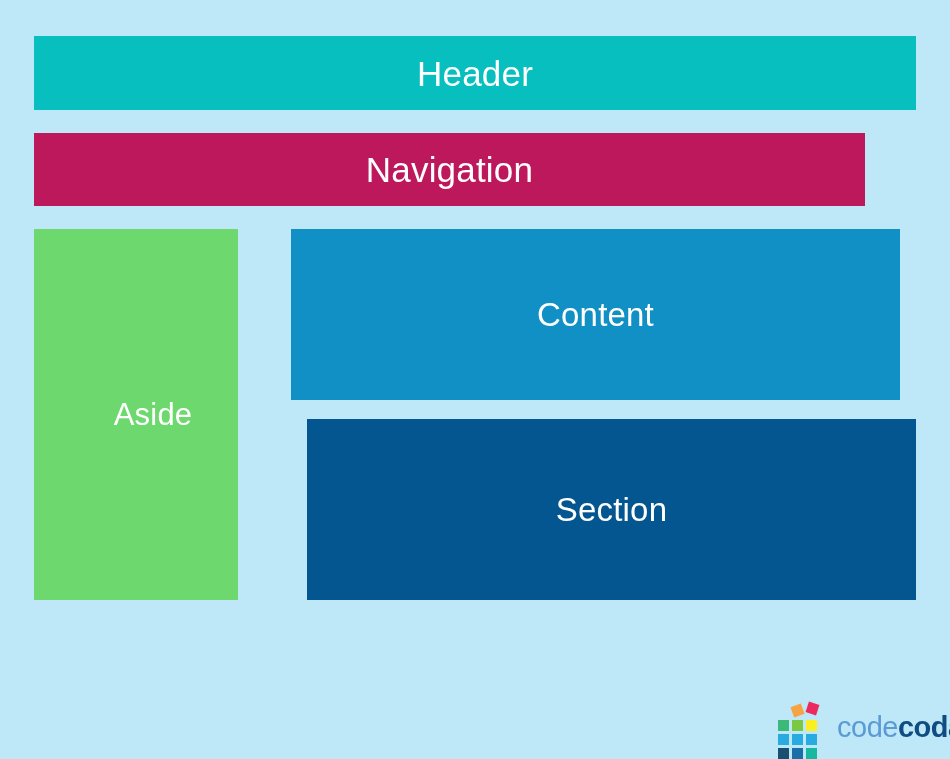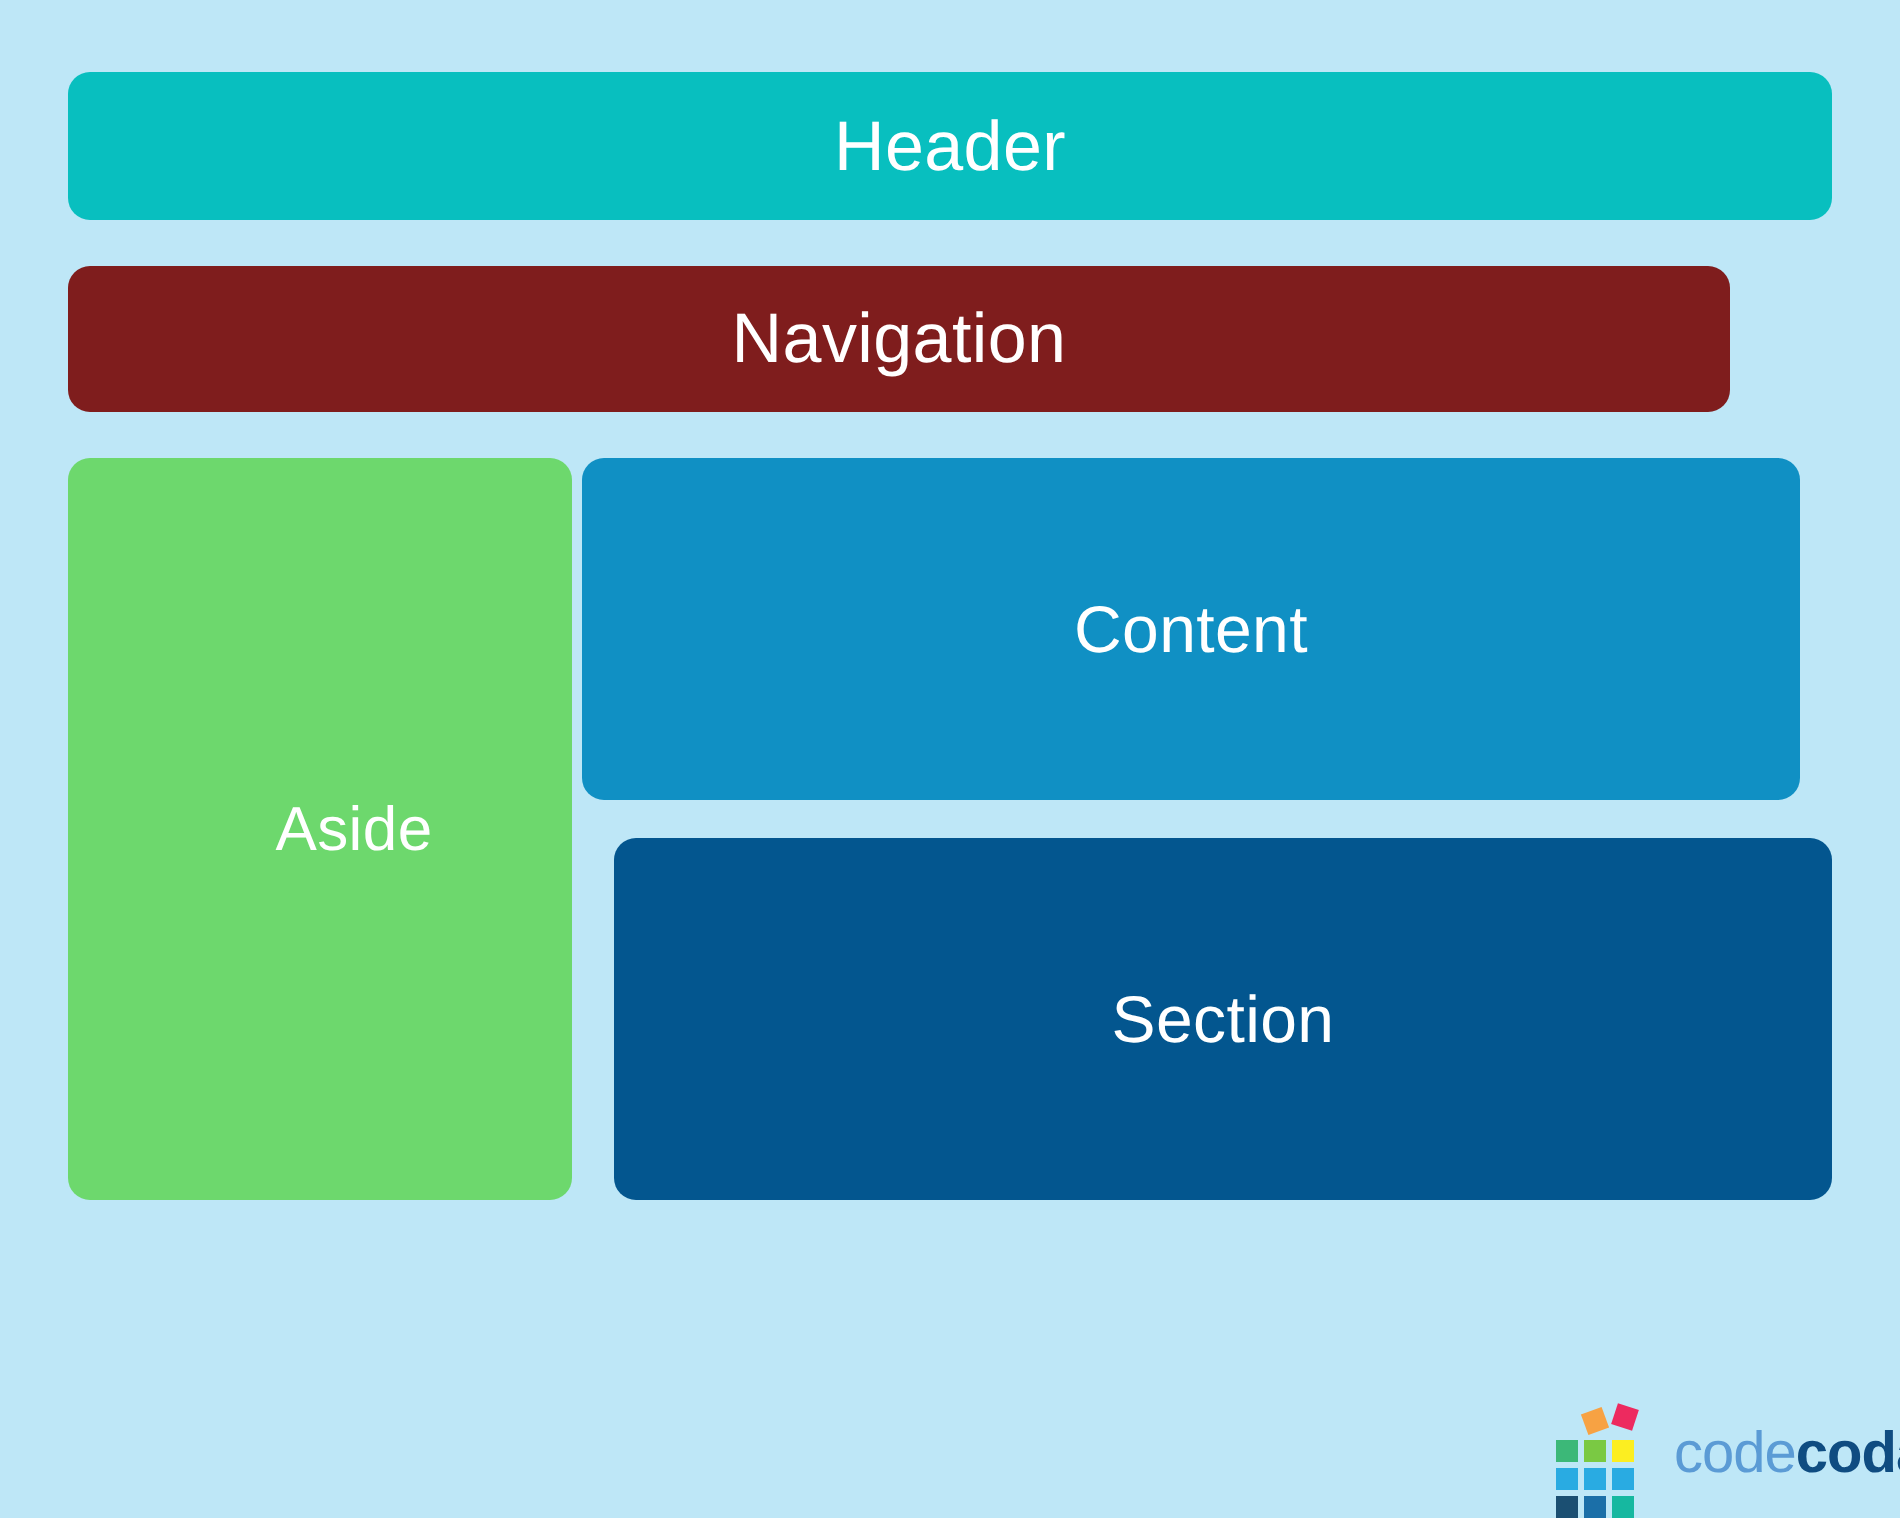--- a/index.html
+++ b/index.html
@@ -27,21 +27,20 @@
   .block {
     position: absolute;
     display: flex;
     align-items: center;
     justify-content: center;
     color: #ffffff;
     font-weight: 400;
     letter-spacing: 0.2px;
     line-height: 1;
     user-select: none;
-    border-radius: 11px;
   }
 
   .block-label {
     color: #ffffff;
     font-weight: 400;
   }
 
   
   #header-block {
     left: 34px;
@@ -50,28 +49,28 @@
     height: 74px;
     background: #08bfbf;
     font-size: 35px;
   }
 
   #nav-block {
     left: 34px;
     top: 133px;
     width: 831px;
     height: 73px;
-    background: #7f1d1d;
+    background: #be185d;
     font-size: 35px;
   }
 
   #aside-block {
     left: 34px;
     top: 229px;
-    width: 252px;
+    width: 204px;
     height: 371px;
     background: #6dd86d;
     font-size: 31px;
     padding-left: 34px;
   }
 
   #content-block {
     left: 291px;
     top: 229px;
     width: 609px;

